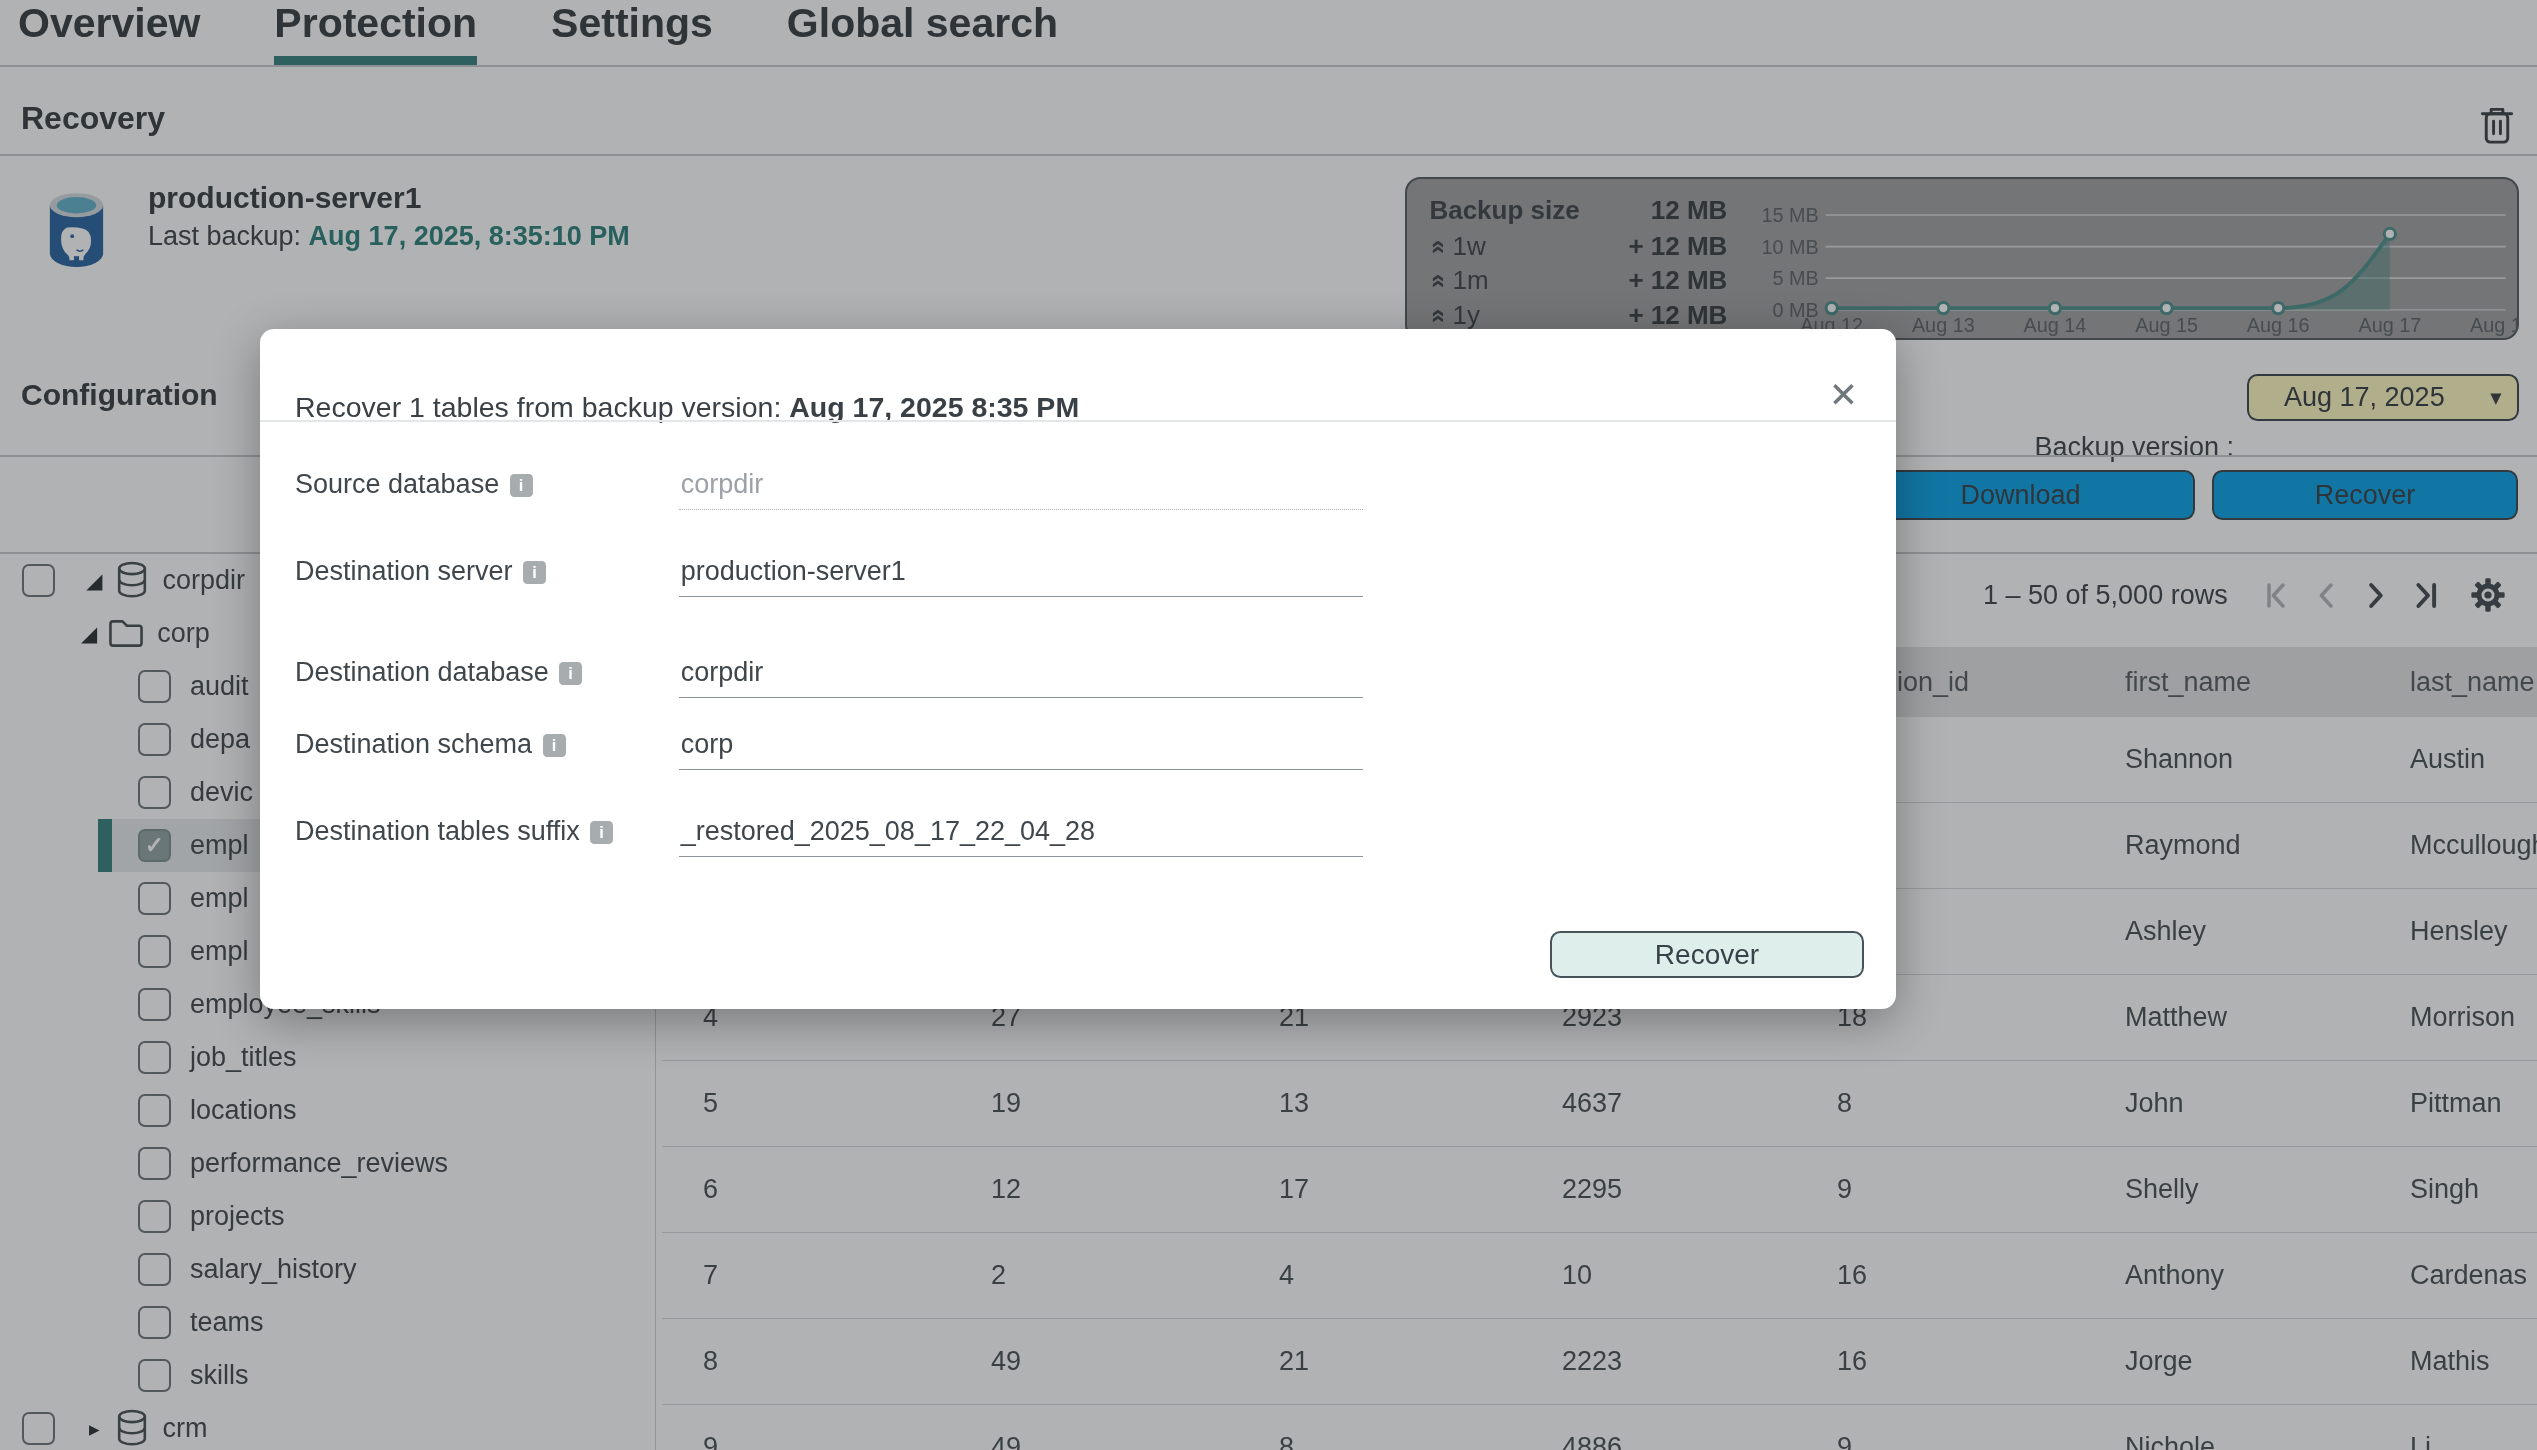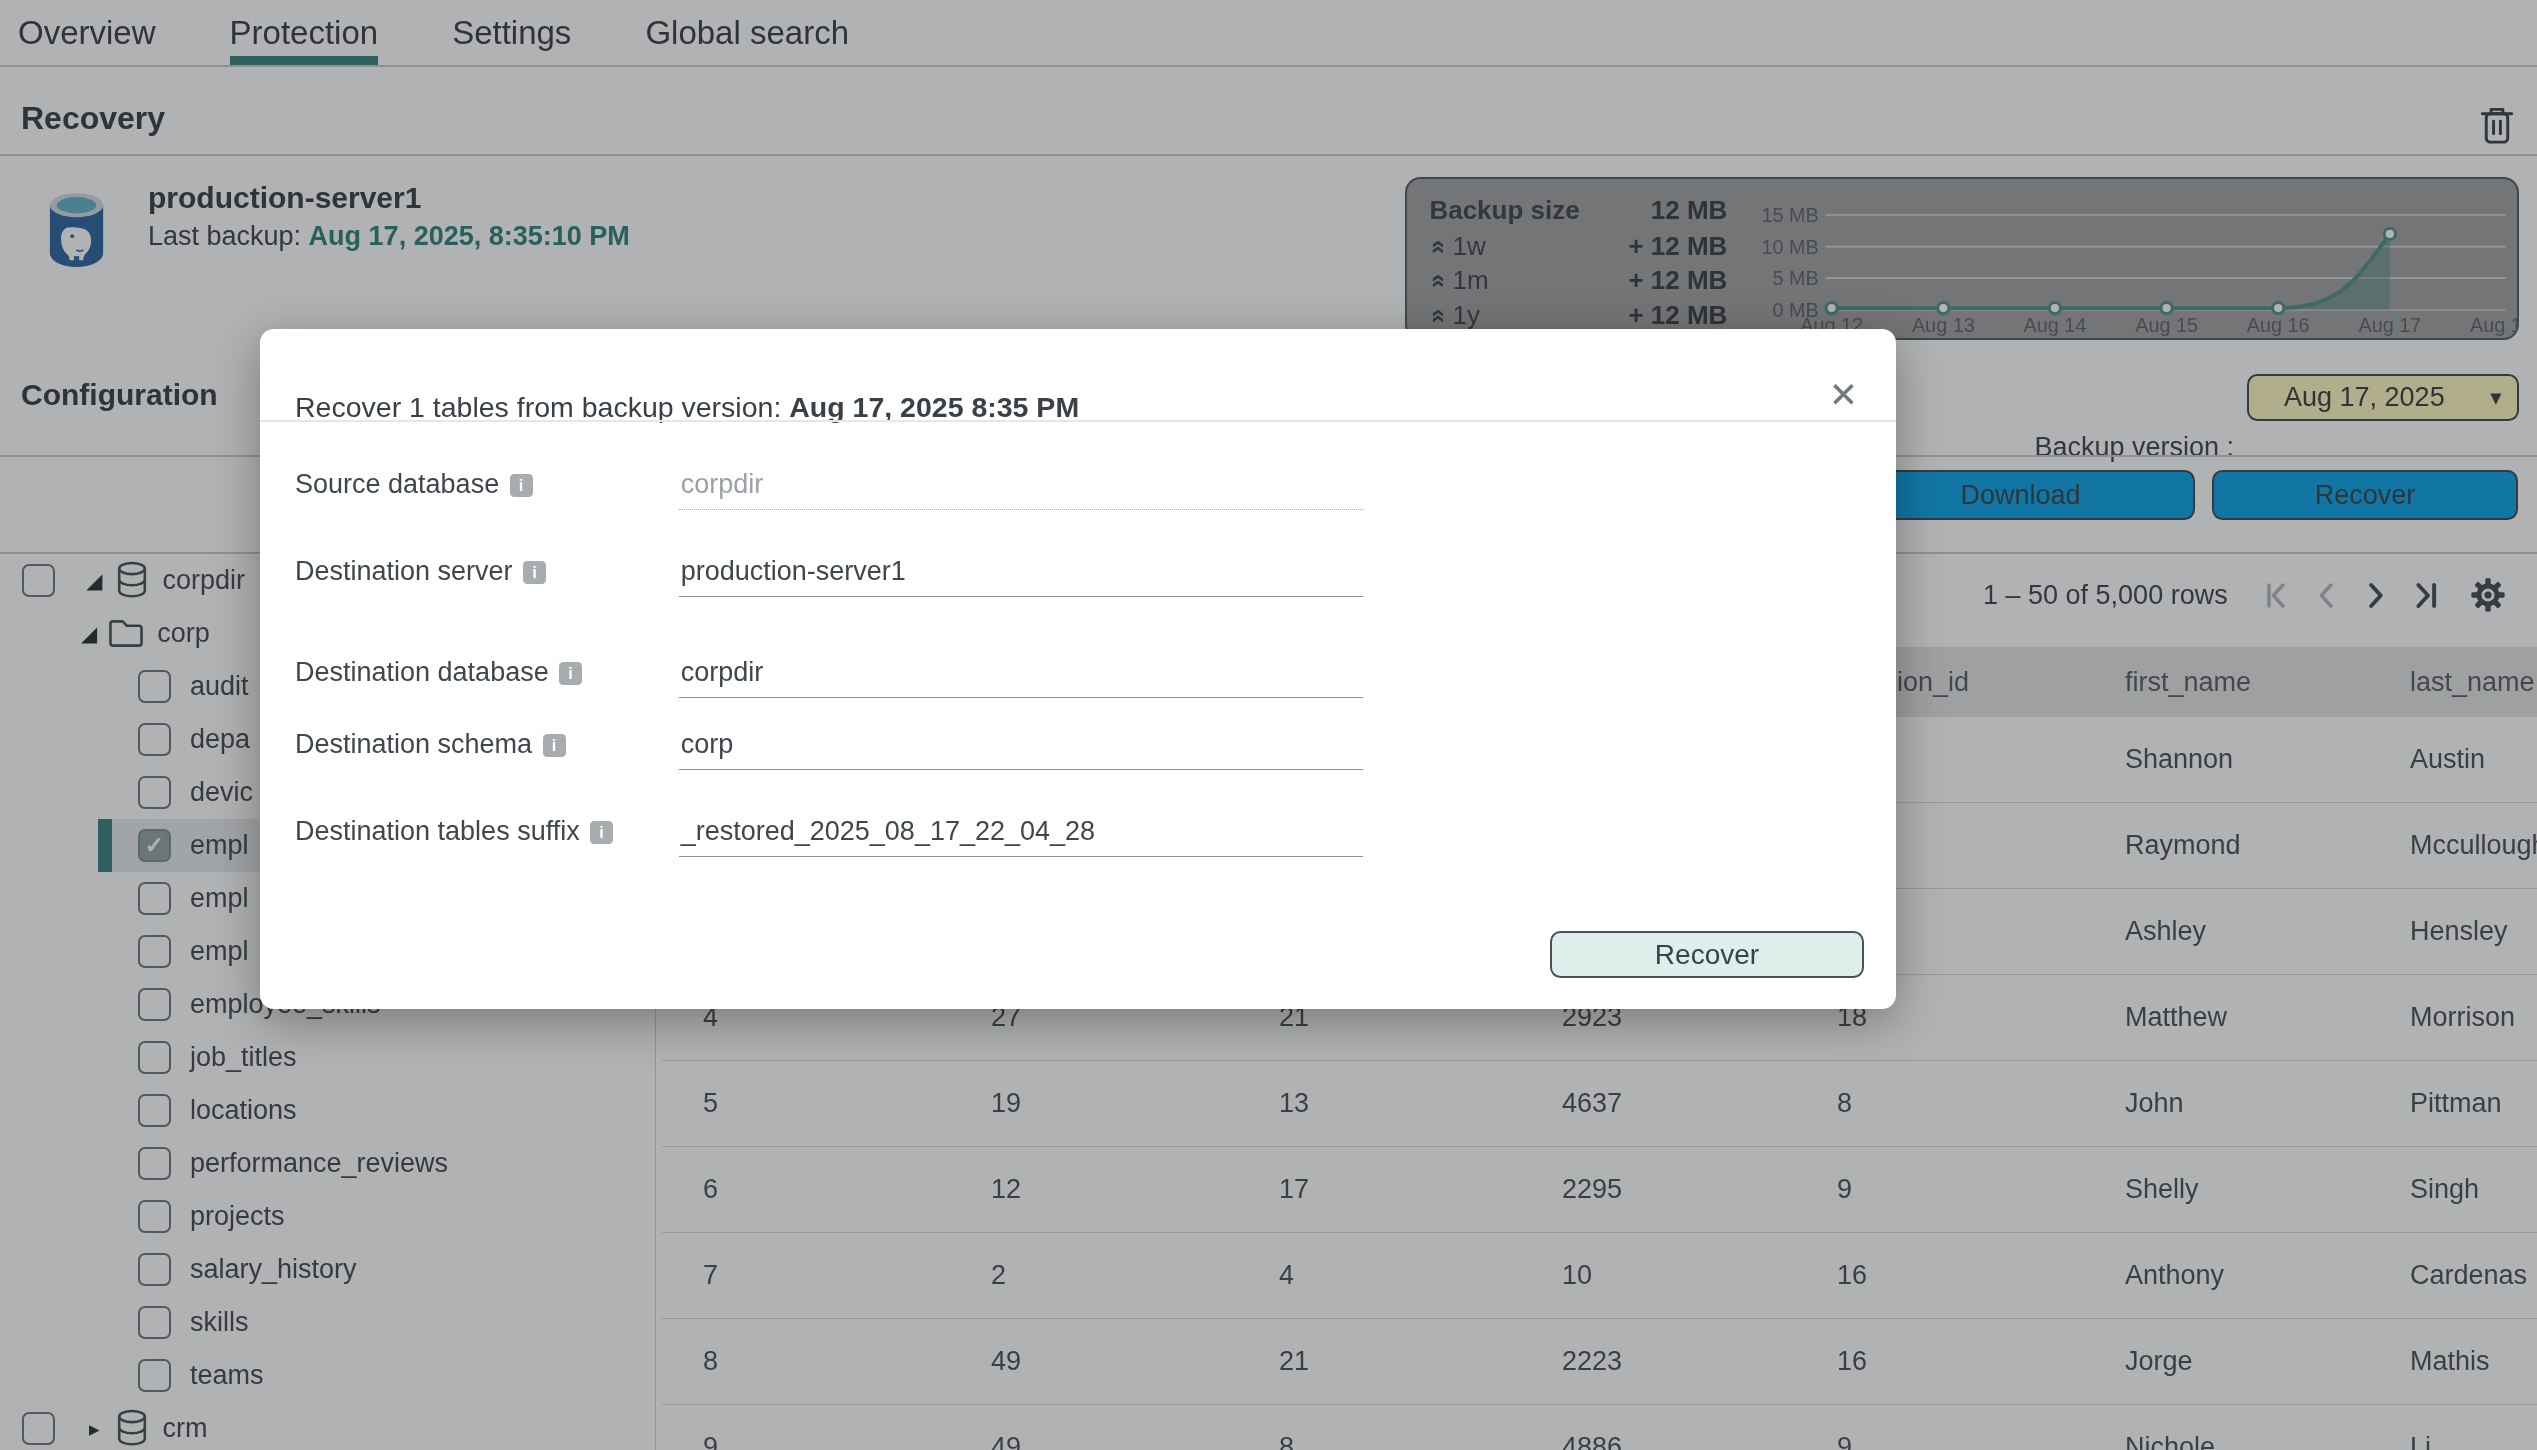--- a/index.html
+++ b/index.html
@@ -4,21 +4,21 @@
 <style>
   * { margin:0; padding:0; box-sizing:border-box; }
   html,body { width:2538px; height:1451px; }
   body { font-family:"Liberation Sans", sans-serif; background:#ffffff; color:#3f474c; overflow:hidden; position:relative; }
   #app { position:absolute; inset:0; width:2538px; height:1451px; background:#fff; }
 
   .hline { position:absolute; left:0; right:0; height:1.7px; background:#c9cdd0; }
 
   
   .nav { position:absolute; top:0; left:0; right:0; height:65px; display:flex; align-items:stretch; padding-left:18px; }
-  .tab { position:relative; display:flex; align-items:center; margin-right:74px; font-size:33px; font-weight:400; color:#3a4146; cursor:pointer; }
+  .tab { position:relative; display:flex; align-items:flex-start; margin-right:74px; font-size:41px; font-weight:700; color:#3a4146; cursor:pointer; }
   .tab .underline { display:none; }
   .tab.active .underline { display:block; position:absolute; left:0; right:0; bottom:0; height:8.6px; background:#37837e; }
 
   
   .recovery-title { position:absolute; top:100px; left:21px; font-size:32px; font-weight:600; color:#3a4146; }
   .trash-btn { position:absolute; top:104px; left:2477px; width:40px; height:43px; cursor:pointer; }
 
   
   .pg-icon { position:absolute; top:188px; left:43px; width:67px; height:86px; }
   .server-name { position:absolute; top:181px; left:148px; font-size:30px; font-weight:700; color:#3a4146; }
@@ -406,26 +406,26 @@
         <span class="tlabel" style="margin-left: 19px;">projects</span>
       </div>
       <div class="titem">
         <span style="width: 138px; flex: 0 0 auto;"></span>
         <span class="cbx"></span>
         <span class="tlabel" style="margin-left: 19px;">salary_history</span>
       </div>
       <div class="titem">
         <span style="width: 138px; flex: 0 0 auto;"></span>
         <span class="cbx"></span>
+        <span class="tlabel" style="margin-left: 19px;">teams</span>
+      </div>
+      <div class="titem">
+        <span style="width: 138px; flex: 0 0 auto;"></span>
+        <span class="cbx"></span>
         <span class="tlabel" style="margin-left: 19px;">skills</span>
-      </div>
-      <div class="titem">
-        <span style="width: 138px; flex: 0 0 auto;"></span>
-        <span class="cbx"></span>
-        <span class="tlabel" style="margin-left: 19px;">teams</span>
       </div>
       <div class="titem">
         <span style="width: 22.4px; flex: 0 0 auto;"></span>
         <span class="cbx"></span>
         <span class="arr" style="margin-left: 26px;">▸</span>
         <svg class="tico" viewBox="0 0 44 48" fill="none" stroke="#4a5254" stroke-width="3">
       <ellipse cx="22" cy="10" rx="15" ry="6.5"></ellipse>
       <path d="M7 10 v26 a15 6.5 0 0 0 30 0 v-26"></path>
       <path d="M7 23 a15 6.5 0 0 0 30 0"></path>
     </svg>

